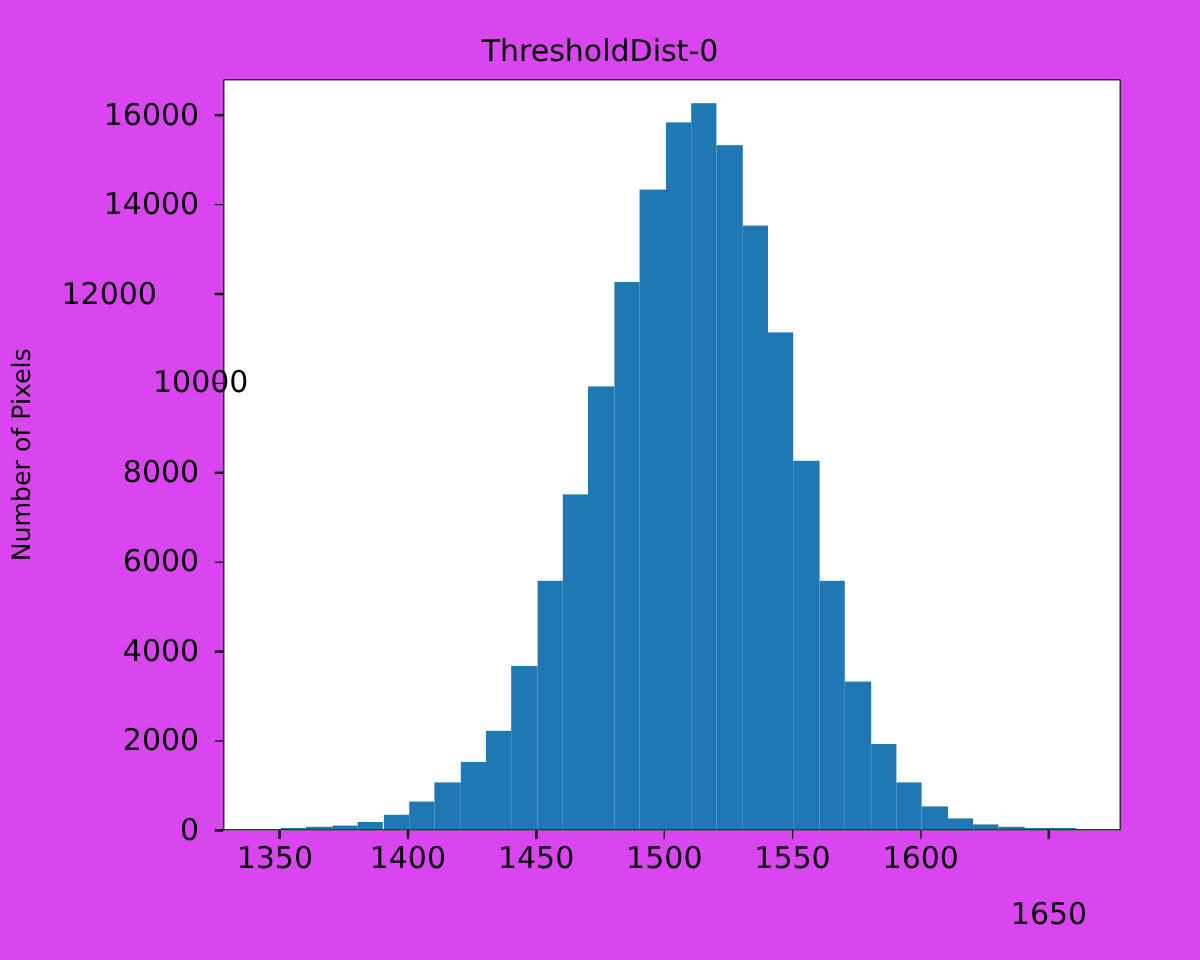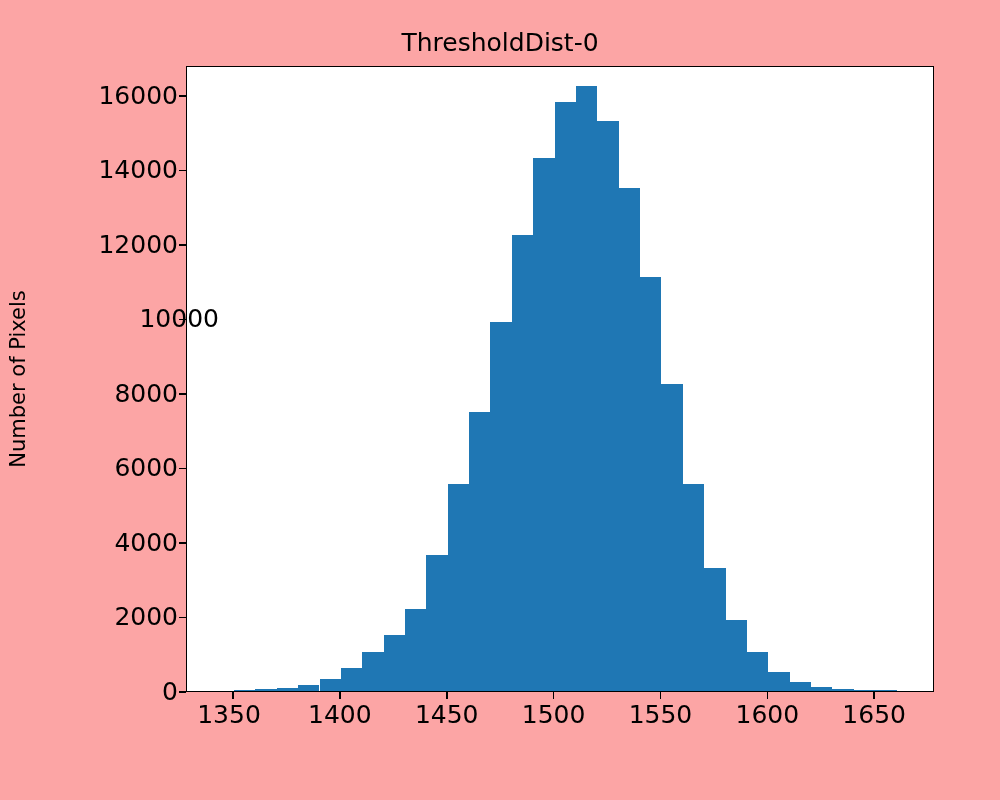--- a/index.html
+++ b/index.html
@@ -10,21 +10,21 @@
   body {
     width: 1000px;
     height: 800px;
     font-family: "DejaVu Sans", sans-serif;
     overflow: hidden;
   }
   #figure {
     position: relative;
     width: 1000px;
     height: 800px;
-    background: #fca5a5;
+    background: #d946ef;
   }
   #chart-title {
     position: absolute;
     left: 0;
     top: 28px;
     width: 1000px;
     text-align: center;
     font-size: 25px;
     color: #000000;
     letter-spacing: 0px;
@@ -77,21 +77,21 @@
     width: 120px;
     top: 700px;
     line-height: 30px;
   }
   .ytick-label {
     position: absolute;
     font-size: 25px;
     color: #000000;
     text-align: right;
     width: 150px;
-    left: 28px;
+    left: 16px;
     line-height: 30px;
   }
   
   #xlabel {
     position: absolute;
     left: 186px;
     top: 735px;
     width: 748px;
     text-align: center;
     font-size: 21px;
@@ -168,35 +168,35 @@
       <div class="xtick-label" style="left: 279.874px;">1400</div>
       <div class="xtick-mark" style="left: 445.931px;"></div>
       <div class="xtick-label" style="left: 386.731px;">1450</div>
       <div class="xtick-mark" style="left: 552.789px;"></div>
       <div class="xtick-label" style="left: 493.589px;">1500</div>
       <div class="xtick-mark" style="left: 659.646px;"></div>
       <div class="xtick-label" style="left: 600.446px;">1550</div>
       <div class="xtick-mark" style="left: 766.503px;"></div>
       <div class="xtick-label" style="left: 707.303px;">1600</div>
       <div class="xtick-mark" style="left: 873.36px;"></div>
-      <div class="xtick-label" style="left: 814.16px;">1650</div>
+      <div class="xtick-label" style="left: 814.16px; margin-top: 47px;">1650</div>
       <div class="ytick-mark" style="top: 691.2px;"></div>
       <div class="ytick-label" style="top: 677px;">0</div>
       <div class="ytick-mark" style="top: 616.676px;"></div>
       <div class="ytick-label" style="top: 602.476px; text-align: right;">2000</div>
       <div class="ytick-mark" style="top: 542.152px;"></div>
       <div class="ytick-label" style="top: 527.952px;">4000</div>
       <div class="ytick-mark" style="top: 467.629px;"></div>
       <div class="ytick-label" style="top: 453.429px;">6000</div>
       <div class="ytick-mark" style="top: 393.105px;"></div>
       <div class="ytick-label" style="top: 378.905px;">8000</div>
       <div class="ytick-mark" style="top: 318.581px;"></div>
       <div class="ytick-label" style="top: 304.381px; padding-left: 41px;">10000</div>
       <div class="ytick-mark" style="top: 244.057px;"></div>
-      <div class="ytick-label" style="top: 229.857px;">12000</div>
+      <div class="ytick-label" style="top: 229.857px; text-align: center;">12000</div>
       <div class="ytick-mark" style="top: 169.533px;"></div>
       <div class="ytick-label" style="top: 155.333px;">14000</div>
       <div class="ytick-mark" style="top: 95.0095px;"></div>
       <div class="ytick-label" style="top: 80.8095px;">16000</div>
     </div>
 
 
   <div id="ylabel-wrap">
     <div id="ylabel">Number of Pixels</div>
   </div>

